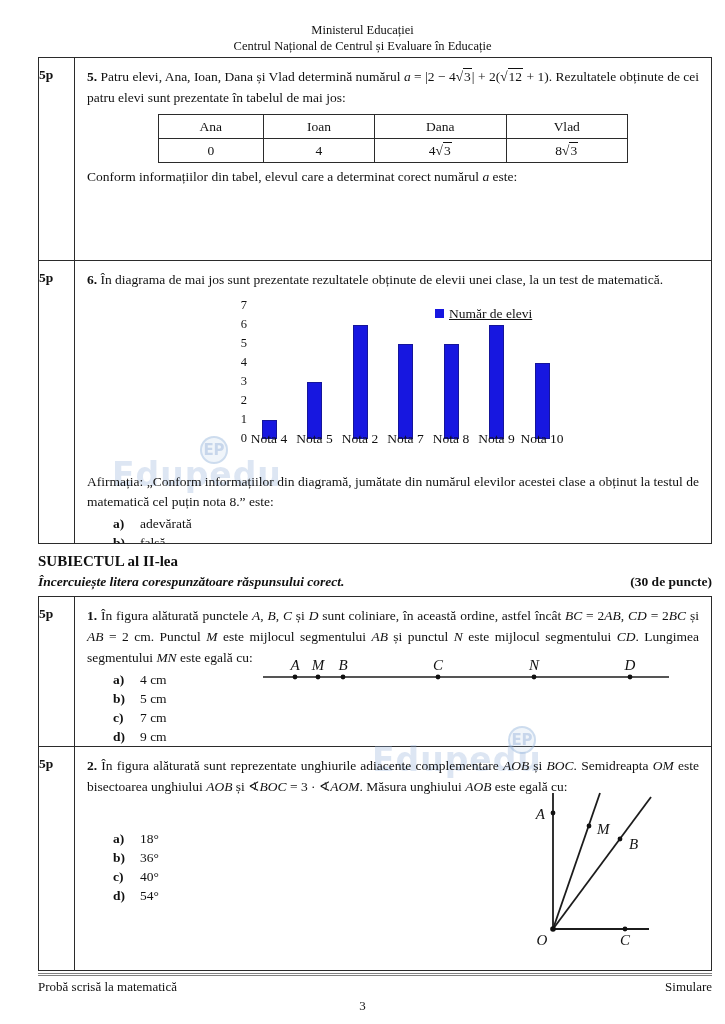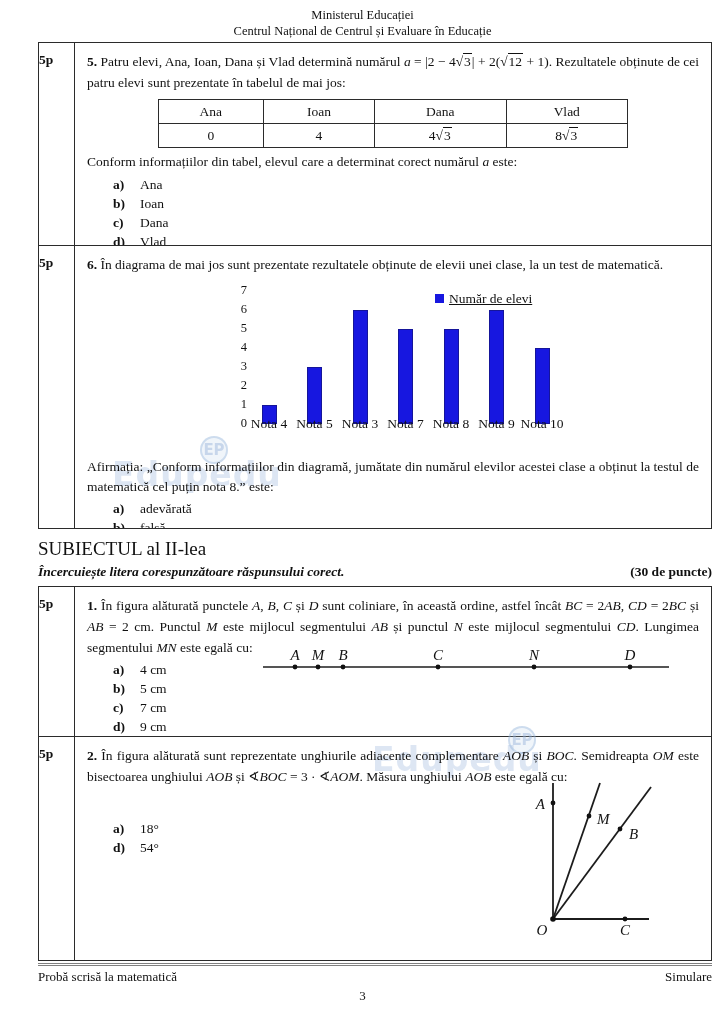--- a/index.html
+++ b/index.html
@@ -8,21 +8,21 @@
     width:725px; height:1024px; position:relative; overflow:hidden;
     font-family:"Liberation Serif","DejaVu Serif",serif;
     font-size:13.5px; color:#111;
   }
   .b { font-weight:bold; }
   .i { font-style:italic; }
   .sqrt { white-space:nowrap; }
   .sqrt .rad { border-top:1.2px solid #111; padding:0 1px; }
 
   
-  .hdr { text-align:center; padding-top:7px; font-size:12.5px; line-height:16px; }
+  .hdr { text-align:center; padding-top:22px; font-size:12.5px; line-height:16px; }
 
   
   .qtable { margin-left:38px; width:674px; border:1.5px solid #2b2b2b; }
   .qrow { display:flex; overflow:hidden; }
   .qrow.top { border-top:1px solid #2b2b2b; }
   .pts { width:36px; border-right:1px solid #2b2b2b; text-align:left;
          font-weight:bold; padding-top:9px; flex:0 0 36px; }
   .qcontent { flex:1; position:relative; padding:8px 12px 2px 12px; }
   .stmt { text-align:justify; line-height:21px; }
 
@@ -41,21 +41,21 @@
   .plot { position:absolute; left:26px; top:10px; width:318px; height:133px; }
   .bar { position:absolute; bottom:0; width:15px; }
   .ytick { position:absolute; left:0; width:18px; text-align:right; font-size:12.5px; line-height:15px; }
   .xlab { position:absolute; top:135px; transform:translateX(-50%); white-space:nowrap; }
   .legend { position:absolute; left:206px; top:10px; white-space:nowrap;text-decoration:underline; }
   .legend .sq { display:inline-block; width:9px; height:9px; margin-right:5px; }
 
   .affirm { text-align:justify; line-height:19.5px; margin-top:12px; }
 
   
-  .sec2title { margin:9px 0 0 38px; font-size:19px; font-weight:normal; }
+  .sec2title { margin:9px 0 0 38px; font-size:15px; font-weight:bold; }
   .sec2instr { display:flex; justify-content:space-between; margin:4px 13px 6px 38px;
                font-weight:bold; font-style:italic;text-align:center; }
   .sec2instr .pts-total { font-style:normal; }
 
   
   .figline { position:absolute; left:186px; top:56px; }
   .figangle { position:absolute; left:400px; top:42px; }
   svg text { font-family:"Liberation Serif","DejaVu Serif",serif; font-style:italic; font-size:15px; fill:#111; }
 
   
@@ -101,26 +101,20 @@
             </tr>
             <tr>
               <td><span>0</span></td>
               <td><span>4</span></td>
               <td><span>4</span><span class="sqrt">√<span class="rad">3</span></span></td>
               <td><span>8</span><span class="sqrt">√<span class="rad">3</span></span></td>
             </tr>
           </tbody>
         </table>
       <p class="prompt"><span>Conform informațiilor din tabel, elevul care a determinat corect numărul </span><span class="i">a</span><span> este:</span></p>
-      <div class="opts">
-          <div class="opt"><span class="lbl">a)</span><span>Ana</span></div>
-          <div class="opt"><span class="lbl">b)</span><span>Ioan</span></div>
-          <div class="opt"><span class="lbl">c)</span><span>Dana</span></div>
-          <div class="opt"><span class="lbl">d)</span><span>Vlad</span></div>
-        </div>
     </div>
   </div>
 
   <div class="qrow top" style="height:283px;">
     <div class="pts">5p</div>
     <div class="qcontent">
       <p class="stmt"><span class="b">6. </span><span>În diagrama de mai jos sunt prezentate rezultatele obținute de elevii unei clase, la un test de matematică.</span></p>
       <div class="chart-wrap" id="chart">
           <div class="plot">
             <div class="bar" style="left: 6.5px; height: 19px; background: rgb(23, 23, 224); border: 1px solid rgb(21, 21, 154);"></div>
@@ -134,21 +128,21 @@
           <span class="ytick" style="top: 135px;">0</span>
           <span class="ytick" style="top: 116px;">1</span>
           <span class="ytick" style="top: 97px;">2</span>
           <span class="ytick" style="top: 78px;">3</span>
           <span class="ytick" style="top: 59px;">4</span>
           <span class="ytick" style="top: 40px;">5</span>
           <span class="ytick" style="top: 21px;">6</span>
           <span class="ytick" style="top: 2px;">7</span>
           <span class="xlab" style="left: 40px;">Nota 4</span>
           <span class="xlab" style="left: 85.5px;">Nota 5</span>
-          <span class="xlab" style="left: 131px;">Nota 3</span>
+          <span class="xlab" style="left: 131px;">Nota 2</span>
           <span class="xlab" style="left: 176.5px;">Nota 7</span>
           <span class="xlab" style="left: 222px;">Nota 8</span>
           <span class="xlab" style="left: 267.5px;">Nota 9</span>
           <span class="xlab" style="left: 313px;">Nota 10</span>
           <div class="legend"><span class="sq" style="background: rgb(23, 23, 224);"></span><span>Număr de elevi</span></div>
         </div>
       <p class="affirm"><span>Afirmația: „Conform informațiilor din diagramă, jumătate din numărul elevilor acestei clase a obținut la testul de matematică cel puțin nota 8.” este:</span></p>
       <div class="opts">
           <div class="opt"><span class="lbl">a)</span><span>adevărată</span></div>
           <div class="opt"><span class="lbl">b)</span><span>falsă</span></div>
@@ -192,20 +186,22 @@
         </svg>
     </div>
   </div>
 
   <div class="qrow top" style="height:224px;">
     <div class="pts">5p</div>
     <div class="qcontent">
       <p class="stmt"><span class="b">2. </span><span>În figura alăturată sunt reprezentate unghiurile adiacente complementare </span><span class="i">AOB</span><span> și </span><span class="i">BOC</span><span>. Semidreapta </span><span class="i">OM</span><span> este bisectoarea unghiului </span><span class="i">AOB</span><span> și ∢</span><span class="i">BOC</span><span> = 3 · ∢</span><span class="i">AOM</span><span>. Măsura unghiului </span><span class="i">AOB</span><span> este egală cu:</span></p>
       <div class="opts" style="margin-top:32px; line-height:23px;">
           <div class="opt"><span class="lbl">a)</span><span>18°</span></div>
+          <div class="opt"><span class="lbl">b)</span><span>36°</span></div>
+          <div class="opt"><span class="lbl">c)</span><span>40°</span></div>
           <div class="opt"><span class="lbl">d)</span><span>54°</span></div>
         </div>
       <svg class="figangle" id="anglefig" width="185" height="162">
           <line x1="78" y1="140" x2="78" y2="4" stroke="#1c1c1c" stroke-width="1.8"></line>
           <circle cx="78" cy="24" r="2.4" fill="#111"></circle>
           <text x="70" y="30" text-anchor="end">A</text>
           <line x1="78" y1="140" x2="125" y2="4" stroke="#1c1c1c" stroke-width="1.8"></line>
           <circle cx="114" cy="37" r="2.4" fill="#111"></circle>
           <text x="122" y="45" text-anchor="start">M</text>
           <line x1="78" y1="140" x2="176" y2="8" stroke="#1c1c1c" stroke-width="1.8"></line>

